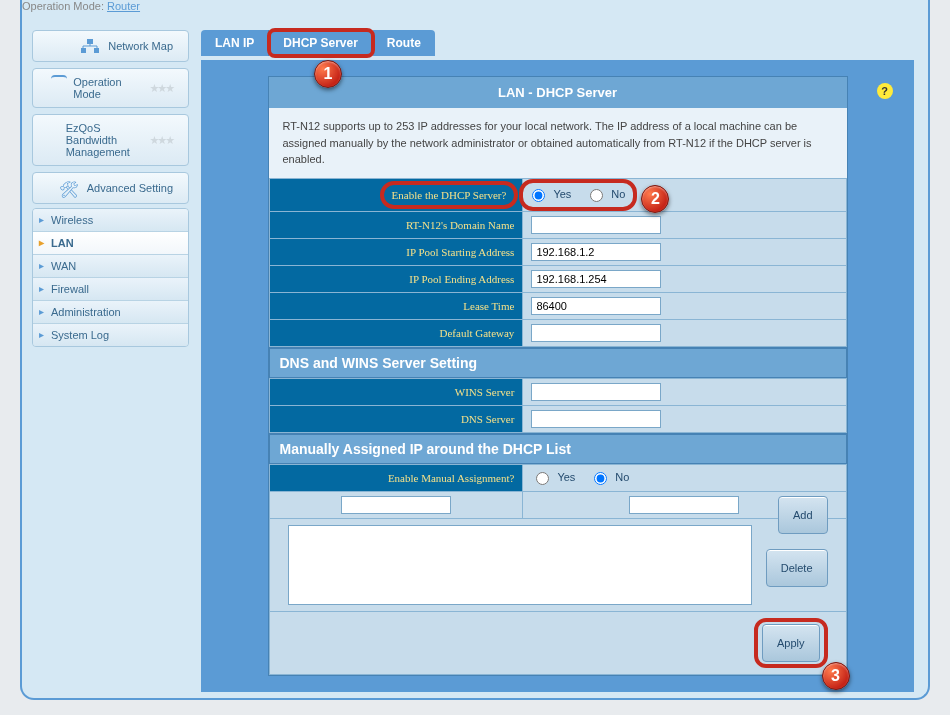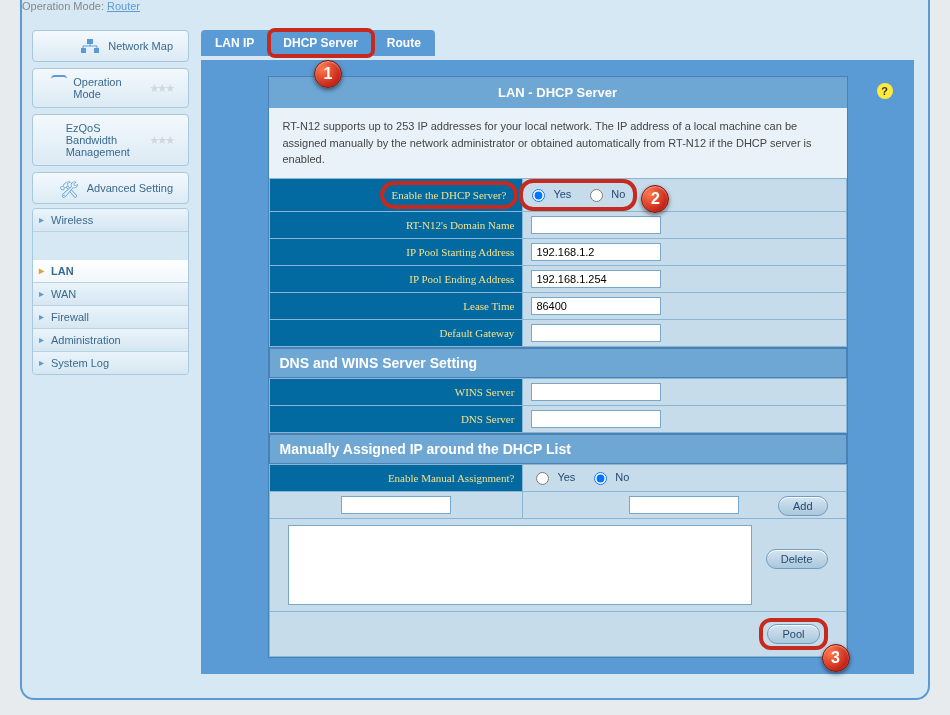--- a/index.html
+++ b/index.html
@@ -78,21 +78,20 @@
     font-size:11px;
     position:relative;
   }
   .sub-item:last-child{border-bottom:none;}
   .sub-item::before {
     content:"▸"; position:absolute; left:6px; color:#5b9bd5; font-size:10px;
   }
   .sub-item.active {
     background: linear-gradient(#fff,#f2f7fb);
     font-weight:bold;
-    margin-top:28px;
   }
   .sub-item.active::before { content:"▸"; color:#e8a12e; }
   
   .content {
     flex:1;
     padding: 8px 14px 8px 4px;
     overflow:auto;
   }
   .tabs {
     display:flex;
@@ -201,22 +200,22 @@
     background:#a3c7e0 !important;
     text-align:center;
     color:#fff !important;
   }
   .row-inputs td { background:#c7dceb !important; text-align:center;}
   .btn {
     background:linear-gradient(#d4e4f0,#aac7dc);
     border:1px solid #6f9cc0;
     color:#244b6e;
     font-size:11px;
-    padding:3px 14px;
-    border-radius:10px;
+    padding:12px 14px;
+    border-radius:4px;
     box-shadow:0 1px 0 #fff inset;
   }
   .listbox {
     width:100%; height:80px; background:#fff; border:1px solid #7aa7c8;
     overflow-y:scroll;
   }
   .badge {
     position:absolute;
     width:28px;height:28px;border-radius:50%;
     background:radial-gradient(circle at 30% 30%, #ff7a4d, #c62417 70%);
@@ -384,21 +383,21 @@
               <td colspan="2" style="background:#c7dceb; padding:6px 18px;">
                 <div style="display:flex; gap:14px; align-items:flex-start;">
                   <div class="listbox"></div>
                   <button class="btn" style="margin-top:24px;"><span>Delete</span></button>
                 </div>
               </td>
             </tr>
             <tr>
               <td colspan="2" class="footer-row" style="position:relative; text-align:right; background:#c7dceb; padding:10px 22px;">
                 <span class="apply-hl">
-                  <button class="btn"><span>Pool</span></button>
+                  <button class="btn"><span>Apply</span></button>
                 </span>
                 <div class="badge" style="right:-4px; bottom:-16px;">
                       <span>3</span>
                     </div>
               </td>
             </tr>
           </tbody>
             </table>
 
         </div>

